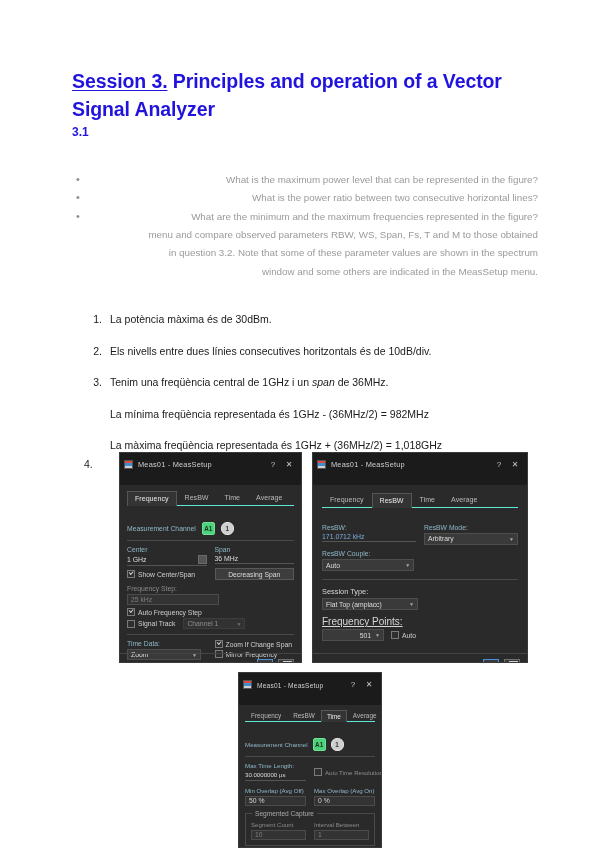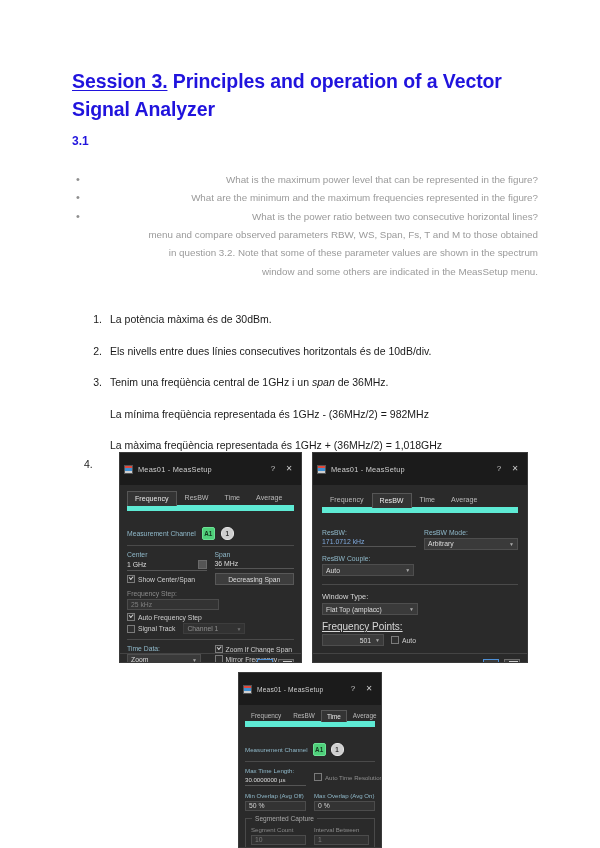--- a/index.html
+++ b/index.html
@@ -35,21 +35,21 @@
     letter-spacing: -0.1px;
   }
   .doc-title .session {
     text-decoration: underline;
     text-underline-offset: 2px;
   }
 
   .sub-head {
     position: absolute;
     left: 72px;
-    top: 134px;
+    top: 125px;
     font-size: 12px;
     font-weight: bold;
     color: #2013dd;
   }
 
   
   .bullets {
     position: absolute;
     left: 72px;
     top: 172px;
@@ -115,21 +115,21 @@
     border: 1px solid #3a3a3a;
     box-sizing: border-box;
     color: #d8d8d8;
     font-size: 7px;
     overflow: hidden;
   }
   .dlg-title {
     height: 17px;
     background: #1b1b1b;
     display: flex;
-    align-items: center;
+    align-items: flex-end;
     padding: 16px 4px;
     box-sizing: border-box;
   }
   .dlg-ico {
     width: 9px;
     height: 9px;
     margin-right: 5px;
     background:
       linear-gradient(#e2493c 0 34%, #3f8fd0 34% 67%, #d0d0d0 67% 100%);
     border: 1px solid #555;
@@ -155,21 +155,21 @@
     position: relative;
     padding: 5px 7px 4px 7px;
     box-sizing: border-box;
     background: #2a2a2a;
     height: calc(100% - 17px);
   }
 
   
   .tabs {
     display: flex;
-    border-bottom: 6px solid #5eead4;
+    border-bottom: 1px solid #5eead4;
     margin-bottom: 16px;
   }
   .tab {
     padding: 2.5px 7px 3px 7px;
     font-size: 7.1px;
     color: #b9b9b9;
     border: 1px solid transparent;
     border-bottom: none;
     white-space: nowrap;
   }
@@ -347,22 +347,22 @@
 <div class="page">
 
   <div class="doc-title">
     <span class="session">Session 3.</span><span> Principles and operation of a Vector Signal Analyzer</span>
   </div>
 
   <div class="sub-head">3.1</div>
 
   <div class="bullets soft">
     <div class="row">What is the maximum power level that can be represented in the figure?</div>
+    <div class="row">What is the power ratio between two consecutive horizontal lines?</div>
     <div class="row">What are the minimum and the maximum frequencies represented in the figure?</div>
-    <div class="row">What is the power ratio between two consecutive horizontal lines?</div>
     <div class="row nodot">menu and compare observed parameters RBW, WS, Span, Fs, T and M to those obtained</div>
     <div class="row nodot">in question 3.2. Note that some of these parameter values are shown in the spectrum</div>
     <div class="row nodot">window and some others are indicated in the MeasSetup menu.</div>
   </div>
 
   <div class="answers">
     <div class="ans">
       <span class="num">1.</span>
       <span>La potència màxima és de 30dBm.</span>
     </div>
@@ -509,21 +509,21 @@
         <div class="fld-label cyan">ResBW Couple:</div>
         <div class="combo" style="height:12px;">
           <span>Auto</span>
           <span class="arw">▼</span>
         </div>
       </div>
 
       <div class="hr" style="margin:8px 0 7px 0;"></div>
 
       <div>
-        <div class="fld-label" style="color:#d7d7d7;font-size:7.4px;">Window Type:</div>
+        <div class="fld-label" style="color:#d7d7d7;font-size:7.4px;">Session Type:</div>
         <div class="combo" style="width:96px;height:12px;">
           <span>Flat Top (amplacc)</span>
           <span class="arw">▼</span>
         </div>
       </div>
 
       <div style="margin-top:6px;">
         <div class="fld-label" style="color:#d7d7d7;font-size:10px;text-decoration:underline;">Frequency Points:</div>
         <div style="display:flex;align-items:center;gap:7px;">
           <div class="combo" style="width:62px;height:12px;justify-content:flex-end;gap:4px;">

